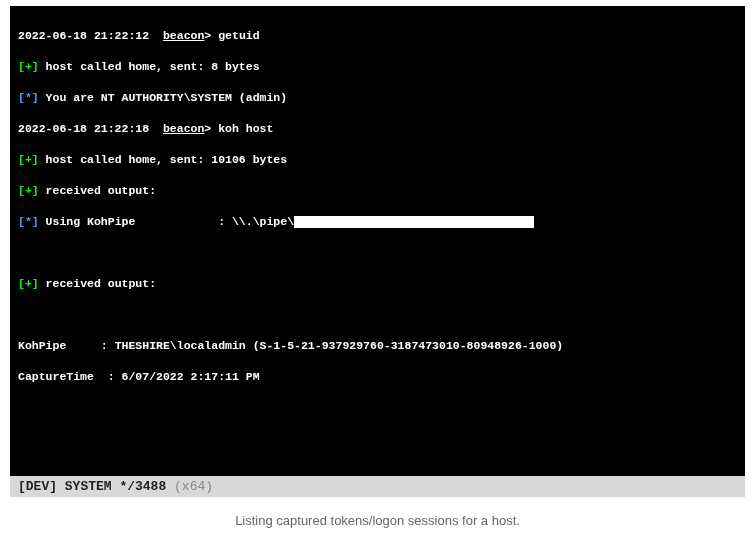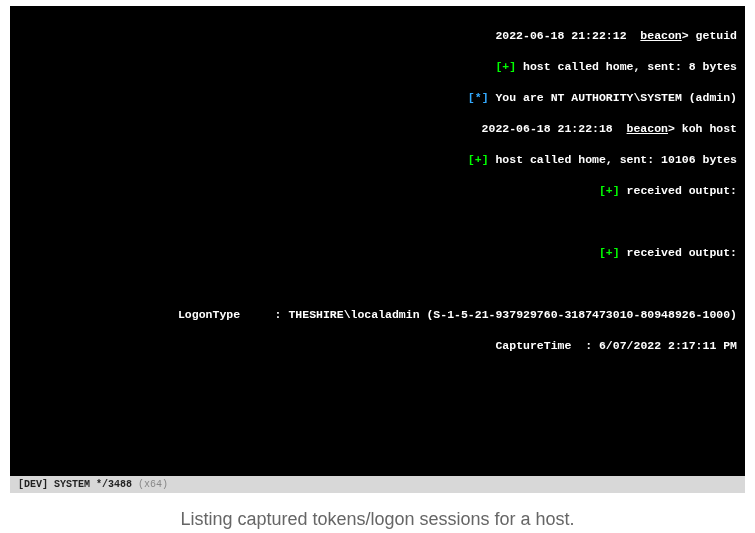--- a/index.html
+++ b/index.html
@@ -16,65 +16,66 @@
       font-family: 'Courier New', Consolas, monospace;
       font-size: 11.5px;
       line-height: 1.35;
       padding: 6px 8px;
       margin: 6px 10px 0 10px;
       height: 470px;
       overflow: hidden;
       font-weight: bold;
       white-space: pre;
     }
-    .line { white-space: pre; text-align: right; }
+    .line { white-space: pre; }
     .prompt-ts { color: #fff; }
     .prompt-name { text-decoration: underline; }
     .cmd { color: #fff; }
     .star { color: #3af; }
     .plus { color: #0f0; }
     .redact {
       background: #fff;
       color: #fff;
       display: inline-block;
       width: 240px;
       height: 12px;
       vertical-align: middle;
     }
     .statusbar {
       background: #d8d8d8;
       padding: 3px 8px;
       margin: 0 10px;
       font-family: 'Courier New', Consolas, monospace;
-      font-size: 10px;
+      font-size: 13px;
       font-weight: bold;
       color: #222;
     }
     .statusbar .arch { color: #888; font-weight: normal; }
     .caption {
       text-align: center;
       color: #666;
-      font-size: 18px;
+      font-size: 13px;
       padding: 16px 0 0 0;
     }
   </style>
 </head>
 <body>
 
 <div class="terminal">
 <div class="line"><span class="prompt-ts">2022-06-18 21:22:12</span>  <span class="prompt-name">beacon</span><span>&gt; </span><span class="cmd">getuid</span></div>
 <div class="line"><span><span class="plus">[+]</span> host called home, sent: 8 bytes</span></div>
 <div class="line"><span><span class="star">[*]</span> You are NT AUTHORITY\SYSTEM (admin)</span></div>
 <div class="line"><span class="prompt-ts">2022-06-18 21:22:18</span>  <span class="prompt-name">beacon</span><span>&gt; </span><span class="cmd">koh host</span></div>
 <div class="line"><span><span class="plus">[+]</span> host called home, sent: 10106 bytes</span></div>
 <div class="line"><span><span class="plus">[+]</span> received output:</span></div>
+<div class="line"><span><span class="star">[*]</span> Using KohPipe            : \\.\pipe\</span><span class="redact"></span></div>
 <div class="line"> </div>
 <div class="line"><span><span class="plus">[+]</span> received output:</span></div>
 <div class="line"> </div>
-<div class="line"><span>LogonType</span>    <span> : </span><span>THESHIRE\localadmin (S-1-5-21-937929760-3187473010-80948926-1000)</span></div>
+<div class="line"><span>KohPipe</span>    <span> : </span><span>THESHIRE\localadmin (S-1-5-21-937929760-3187473010-80948926-1000)</span></div>
 <div class="line"><span>CaptureTime</span> <span> : </span><span>6/07/2022 2:17:11 PM</span></div>
 
 
 
 
 
 
 
 
 

